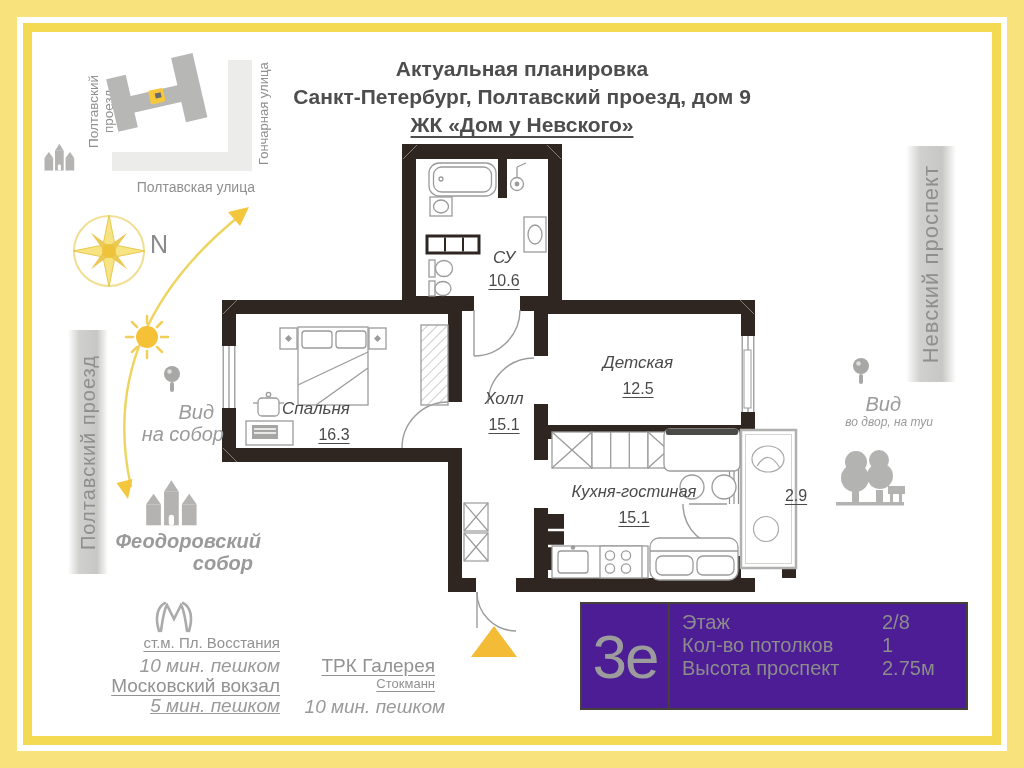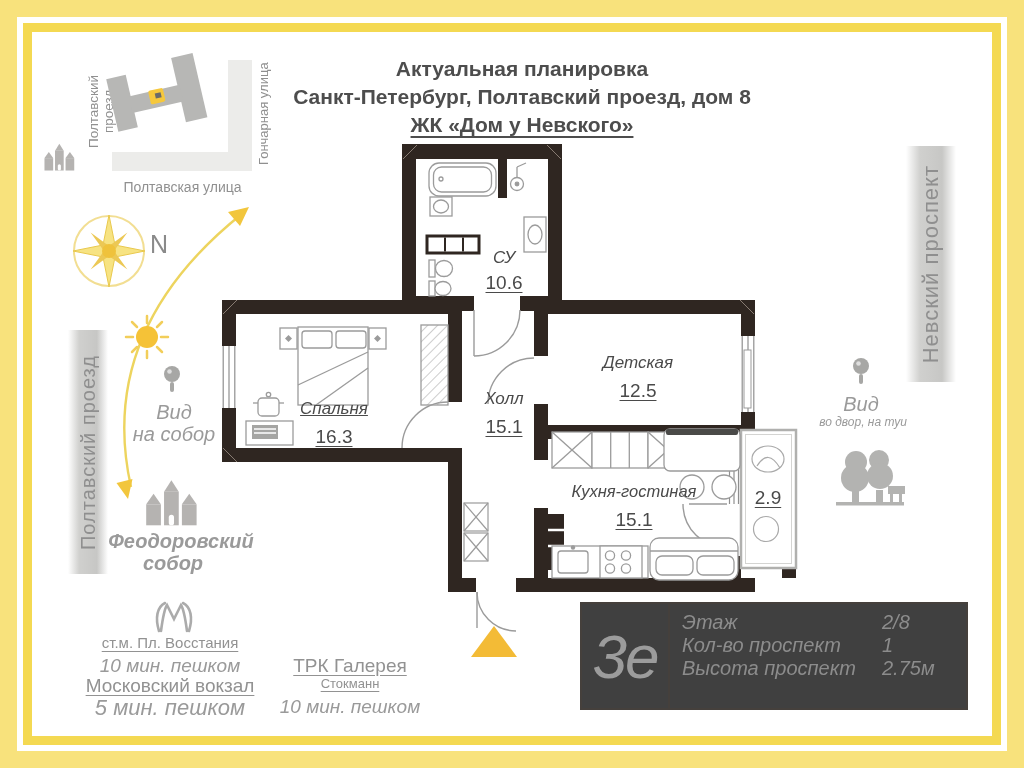--- a/index.html
+++ b/index.html
@@ -9,42 +9,42 @@
   .title{position:absolute;left:262px;top:55px;width:520px;text-align:center;font-size:21px;color:#4d4d4d;line-height:28px;z-index:3;font-weight:bold;}
   .title .u{text-decoration:underline;text-underline-offset:4px;}
   .vtext{writing-mode:vertical-rl;transform:rotate(180deg);text-orientation:mixed;}
   .banner{position:absolute;display:flex;align-items:center;justify-content:center;
     background:linear-gradient(90deg,rgba(212,212,210,0) 0%,#d0d0ce 28%,#c7c7c5 72%,rgba(212,212,210,0) 100%);z-index:2;}
   .banner span{color:#8f8f8f;letter-spacing:1px;}
   .road{position:absolute;background:#ECECEA;z-index:1;}
   .maplabel{position:absolute;color:#909090;font-size:13px;z-index:2;}
   .grayit{color:#9a9a9a;font-style:italic;}
   .grayun{color:#929292;text-decoration:underline;text-underline-offset:3px;}
-  .tc{text-align:center;}
+  .tc{text-align:right;}
   .rlab{position:absolute;text-align:center;font-style:italic;font-size:17px;color:#4a4a4a;z-index:4;white-space:nowrap;}
-  .rarea{position:absolute;text-align:center;font-size:19px;color:#4a4a4a;z-index:4;text-decoration:underline;text-underline-offset:3px;}
-  .spec{position:absolute;left:580px;top:602px;width:384px;height:104px;border:2px solid #45403c;display:flex;z-index:3;background:#404040;font-style:italic;}
+  .rarea{position:absolute;text-align:center;font-size:16px;color:#4a4a4a;z-index:4;text-decoration:underline;text-underline-offset:3px;}
+  .spec{position:absolute;left:580px;top:602px;width:384px;height:104px;border:2px solid #45403c;display:flex;z-index:3;background:#4c1d95;}
   .spec-left{width:86px;border-right:2px solid #45403c;display:flex;align-items:center;justify-content:center;
     font-size:62px;color:#9c9c9c;letter-spacing:-2px;}
   .spec-right{flex:1;padding:7px 12px 0 12px;}
   .spec-row{display:flex;font-size:20px;color:#8c8c8c;line-height:23px;}
   .spec-row .lbl{flex:1;}
   .spec-row .val{width:72px;text-align:left;}
   svg{position:absolute;left:0;top:0;z-index:2;}
   .txt{position:absolute;z-index:3;}
 </style>
 </head>
 <body>
 
 <div class="mat"></div>
 <div class="frameline"></div>
 
 <div class="title">
   <div>Актуальная планировка</div>
-  <div>Санкт-Петербург, Полтавский проезд, дом 8</div>
+  <div>Санкт-Петербург, Полтавский проезд, дом 9</div>
   <div class="u">ЖК «Дом у Невского»</div>
 </div>
 
 <div class="road" style="left:228px;top:60px;width:24px;height:111px;"></div>
 <div class="road" style="left:112px;top:152px;width:140px;height:19px;"></div>
 <div class="maplabel vtext" style="left:86px;top:52px;height:118px;text-align:center;font-size:13.5px;">Полтавский проезд</div>
 <div class="maplabel vtext" style="left:256px;top:58px;height:112px;text-align:center;">Гончарная улица</div>
 <div class="maplabel tc" style="left:110px;top:179px;width:145px;font-size:14px;">Полтавская улица</div>
 
 <div class="banner" style="left:68px;top:330px;width:40px;height:244px;">
@@ -58,49 +58,49 @@
 
 <div class="txt grayit tc" style="left:134px;top:401px;width:80px;font-size:20px;">Вид</div>
 <div class="txt grayit tc" style="left:124px;top:423px;width:100px;font-size:20px;">на собор</div>
 
 <div class="txt grayit tc" style="left:93px;top:530px;width:160px;font-size:20px;font-weight:bold;margin-left:8px;">Феодоровский</div>
 <div class="txt grayit tc" style="left:93px;top:552px;width:160px;font-size:20px;font-weight:bold;">собор</div>
 
 <div class="txt grayun tc" style="left:60px;top:634px;width:220px;font-size:15px;">ст.м. Пл. Восстания</div>
 <div class="txt grayit tc" style="left:60px;top:655px;width:220px;font-size:19px;">10 мин. пешком</div>
 <div class="txt grayun tc" style="left:60px;top:675px;width:220px;font-size:19px;">Московский вокзал</div>
-<div class="txt grayit tc" style="left:60px;top:695px;width:220px;font-size:22px;">5 мин. пешком</div>
+<div class="txt grayit tc" style="left:60px;top:695px;width:220px;font-size:19px;text-decoration:underline;">5 мин. пешком</div>
 <div class="txt grayun tc" style="left:265px;top:655px;width:170px;font-size:19px;">ТРК Галерея</div>
 <div class="txt grayun tc" style="left:265px;top:676px;width:170px;font-size:13px;">Стокманн</div>
 <div class="txt grayit tc" style="left:255px;top:696px;width:190px;font-size:19px;">10 мин. пешком</div>
 
 <div class="txt grayit tc" style="left:821px;top:393px;width:80px;font-size:20px;">Вид</div>
 <div class="txt grayit tc" style="left:793px;top:415px;width:140px;font-size:12px;">во двор, на туи</div>
 
 <div class="rlab" style="left:478px;top:248px;width:52px;">СУ</div>
 <div class="rarea" style="left:474px;top:272px;width:60px;">10.6</div>
-<div class="rlab" style="left:282px;top:399px;width:104px;text-decoration:underline;">Спальня</div>
+<div class="rlab" style="left:264px;top:399px;width:104px;">Спальня</div>
 <div class="rarea" style="left:304px;top:426px;width:60px;">16.3</div>
 <div class="rlab" style="left:467px;top:389px;width:74px;">Холл</div>
 <div class="rarea" style="left:474px;top:416px;width:60px;">15.1</div>
 <div class="rlab" style="left:586px;top:353px;width:104px;">Детская</div>
 <div class="rarea" style="left:608px;top:380px;width:60px;">12.5</div>
 <div class="rlab" style="left:552px;top:482px;width:164px;font-size:16.5px;">Кухня-гостиная</div>
 <div class="rarea" style="left:604px;top:509px;width:60px;">15.1</div>
-<div class="rarea" style="left:738px;top:487px;width:60px;">2.9</div>
+<div class="rarea" style="left:738px;top:487px;width:60px;padding-left:28px;">2.9</div>
 
 <div class="spec">
   <div class="spec-left">3е</div>
   <div class="spec-right">
     <div class="spec-row">
       <span class="lbl">Этаж</span>
       <span class="val">2/8</span>
     </div>
     <div class="spec-row">
-      <span class="lbl">Кол-во проспект</span>
+      <span class="lbl">Кол-во потолков</span>
       <span class="val">1</span>
     </div>
     <div class="spec-row">
       <span class="lbl">Высота проспект</span>
       <span class="val">2.75м</span>
     </div>
   </div>
 </div>
 
 <svg width="1024" height="768" viewBox="0 0 1024 768">

